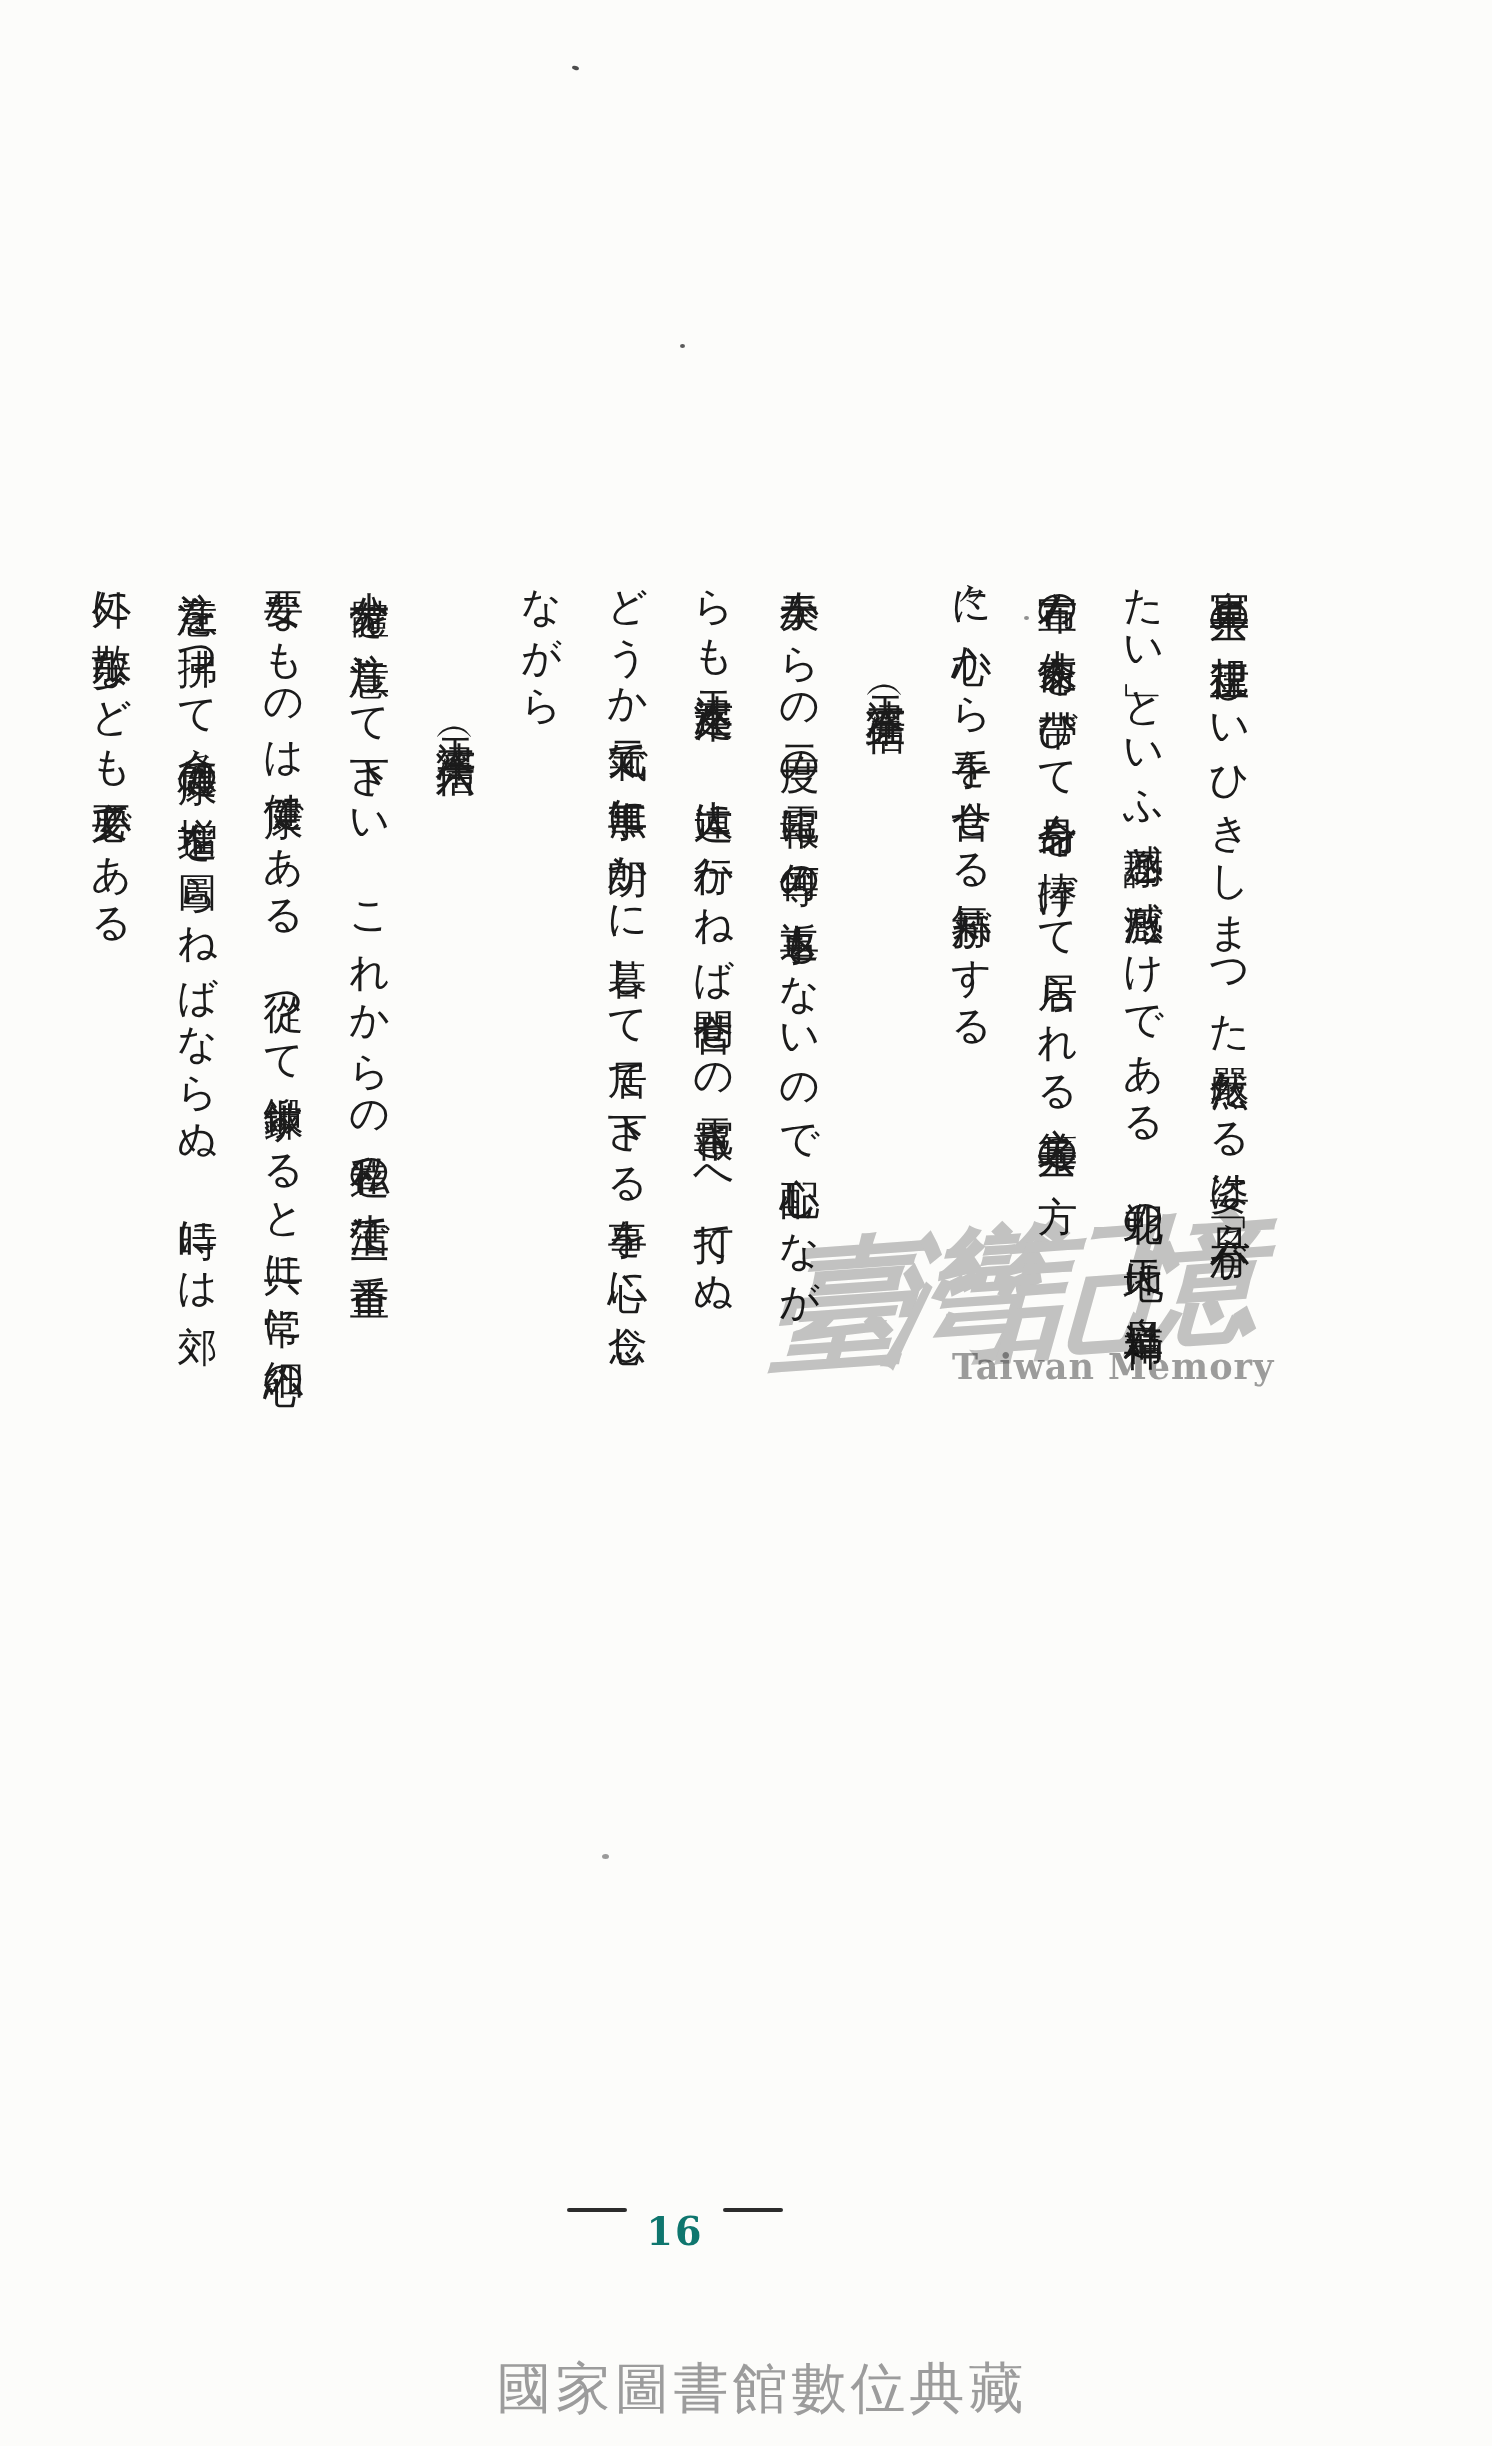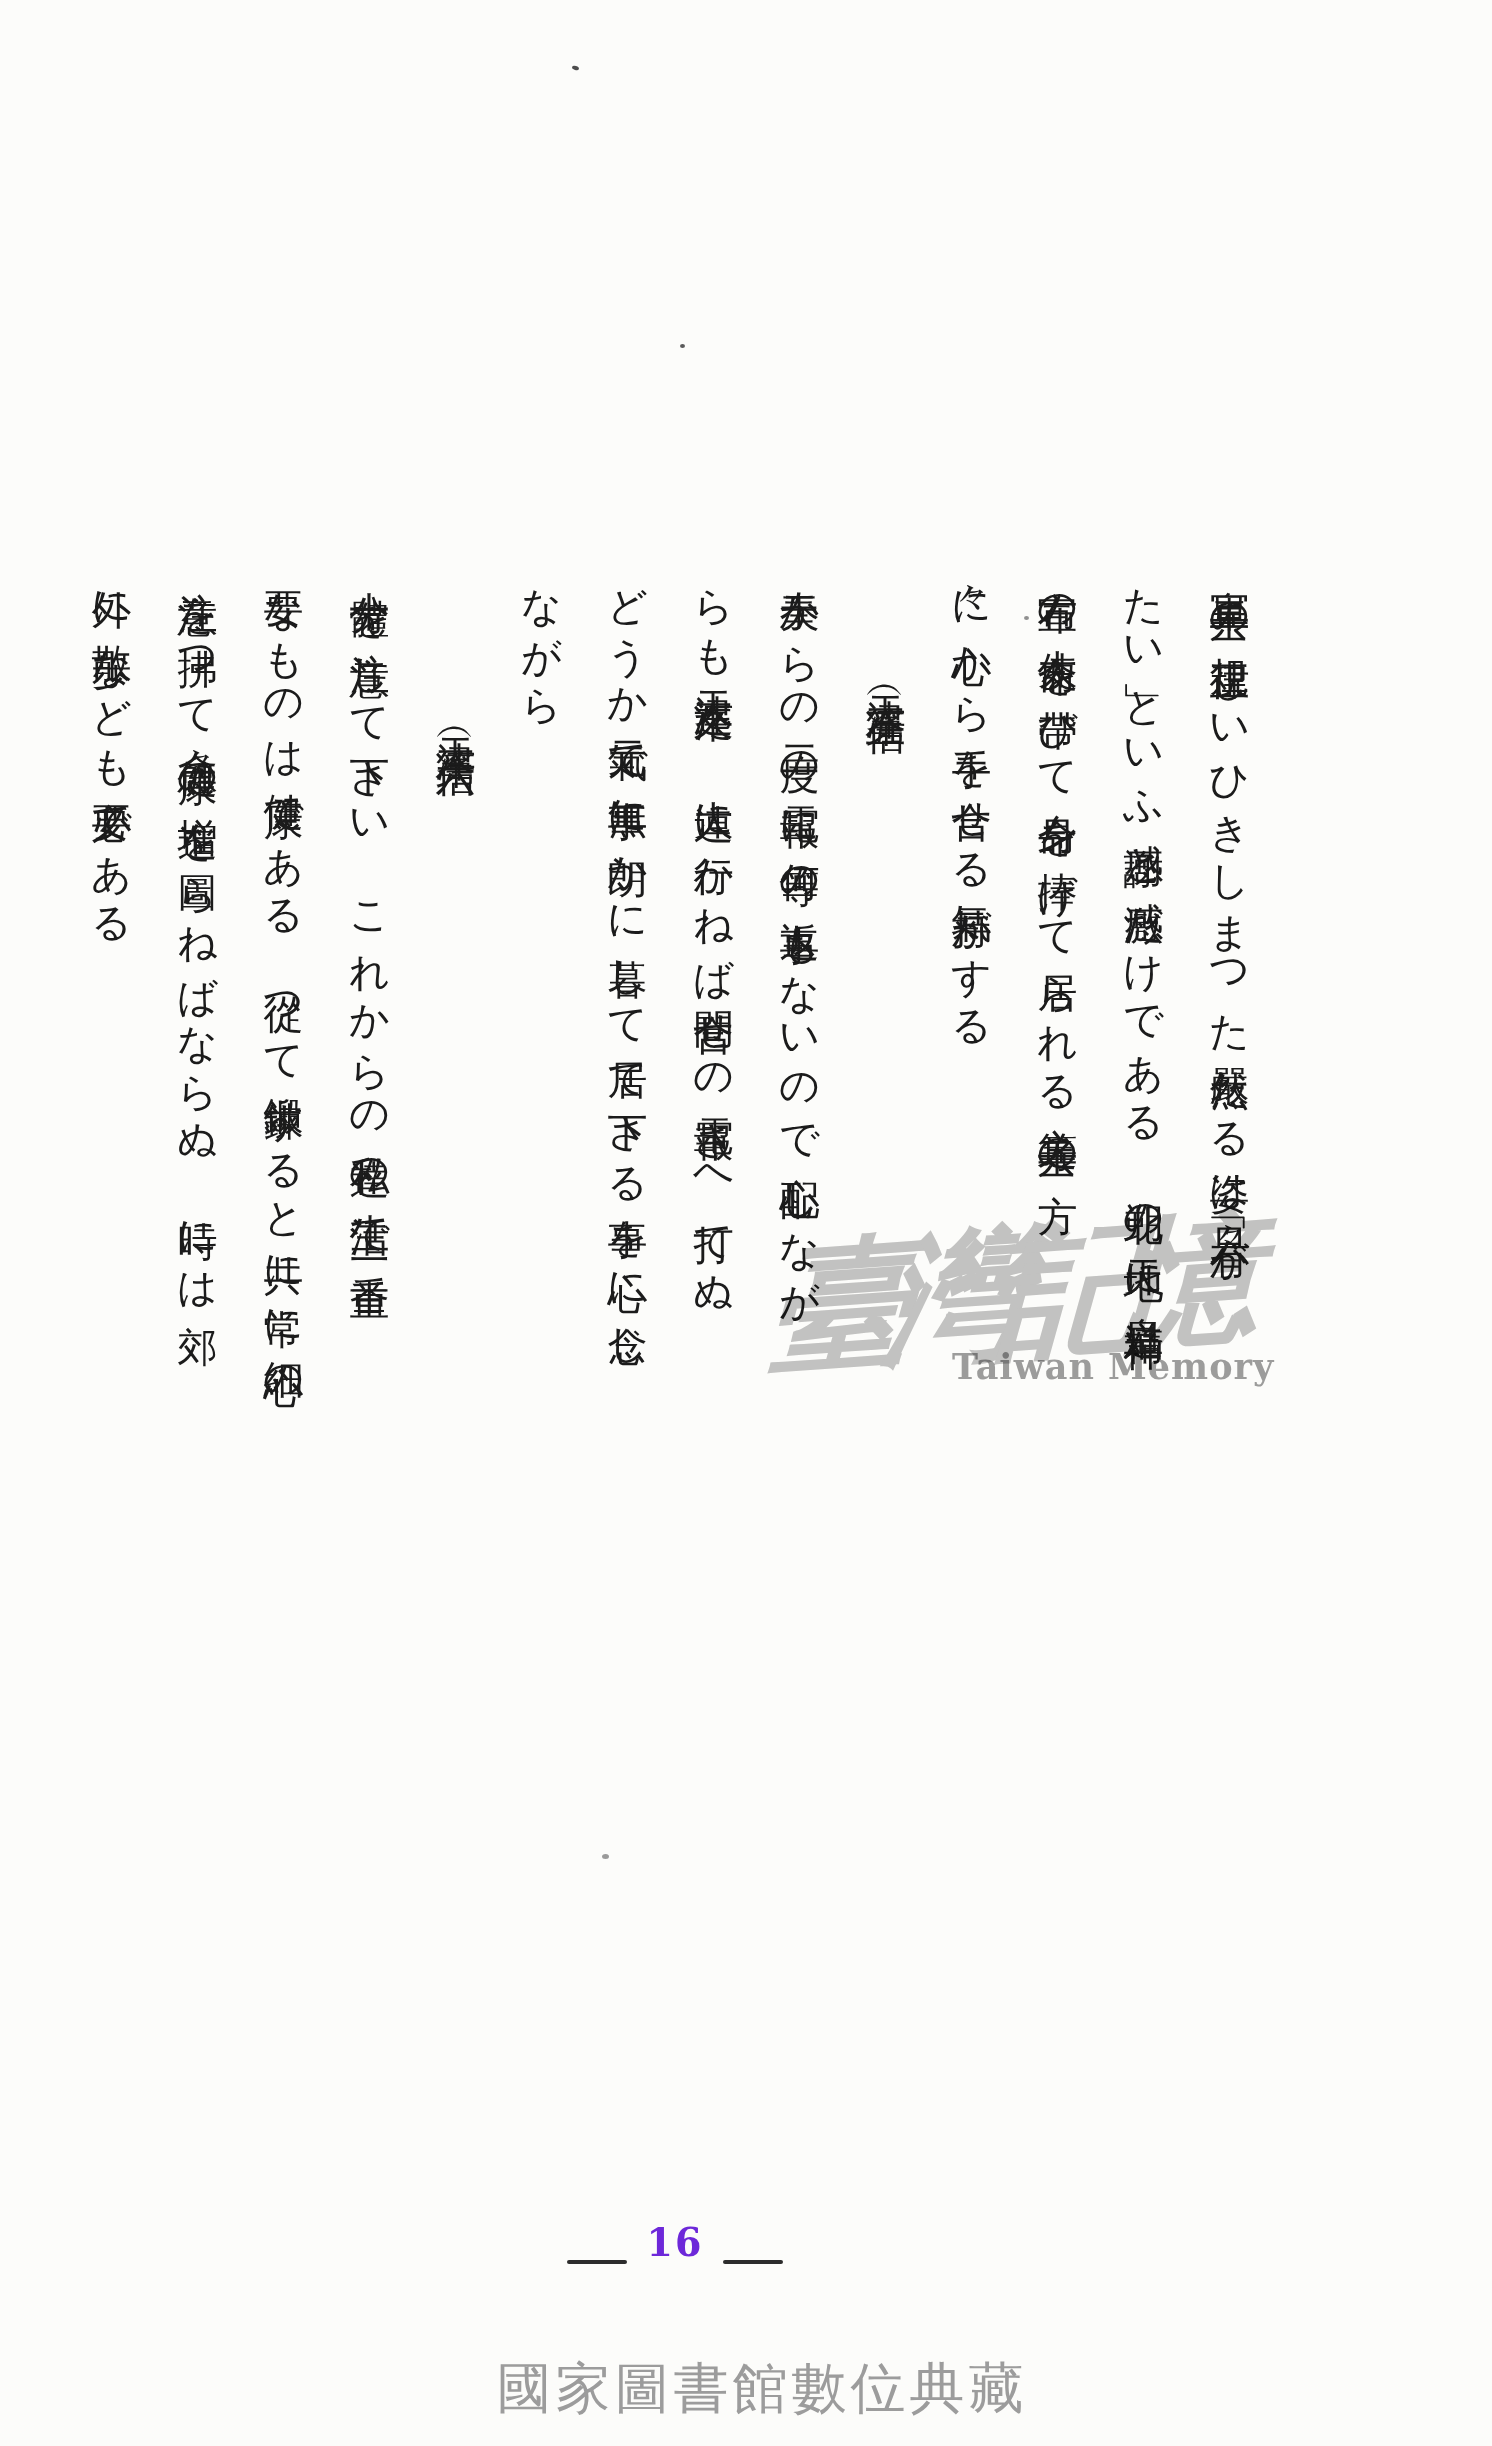--- a/index.html
+++ b/index.html
@@ -55,23 +55,23 @@
     mix-blend-mode:multiply;
     pointer-events:none;
     font-family:"DejaVu Serif", serif;
     white-space:nowrap;
   }
   
   .page-number{
     position:absolute;
     left:555px;top:2208px;
     width:240px;height:56px;
-    display:flex;align-items:flex-end;justify-content:center;
+    display:flex;align-items:flex-start;justify-content:center;
     gap:20px;
-    color:#6d28d9;
+    color:#0f766e;
   }
   .pn-dash{width:60px;height:4px;background:#2c2c2c;border-radius:2px;}
   .pn-num{
     font-size:38px;font-weight:bold;letter-spacing:2px;
     font-family:"DejaVu Serif", serif;
     transform:scaleY(1.05);
   }
   
   .footer{
     position:absolute;

